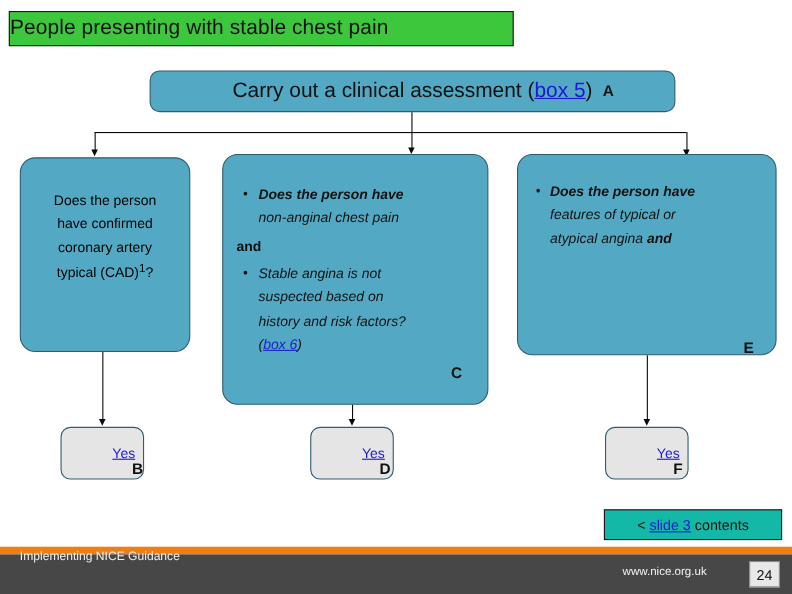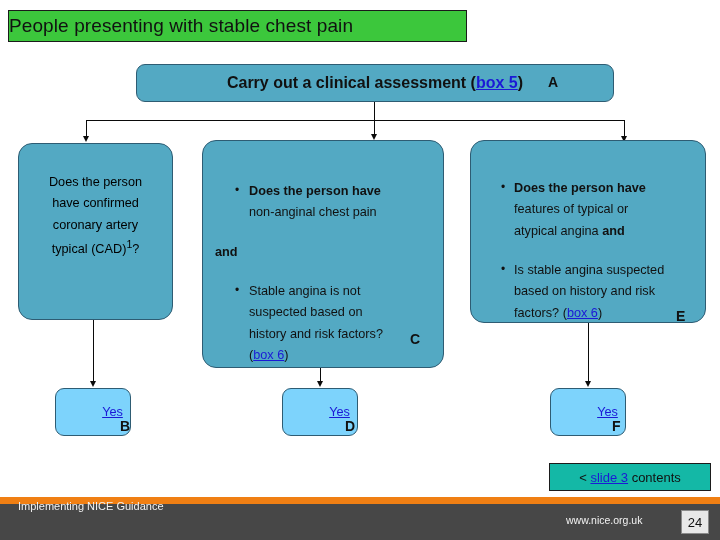--- a/index.html
+++ b/index.html
@@ -56,22 +56,22 @@
     left: 136px;
     top: 64px;
     width: 478px;
     height: 38px;
     border-radius: 9px;
     display: flex;
     align-items: center;
     justify-content: center;
   }
   .box-top .top-text {
-    font-size: 16px;
-    font-weight: bold;
+    font-size: 19px;
+    font-weight: normal;
     color: #111111;
     white-space: nowrap;
   }
 
   .box-left {
     left: 18px;
     top: 143px;
     width: 155px;
     height: 177px;
     display: flex;
@@ -110,21 +110,22 @@
     list-style: none;
     margin: 0;
     padding: 0;
     font-size: 12.7px;
     line-height: 1.68;
     color: #111111;
   }
   .bullet-list li {
     position: relative;
     padding-left: 15px;
-    margin: 18px;
+    margin: 4px;
+    font-style: italic;
   }
   .bullet-list li::before {
     content: "\2022";
     position: absolute;
     left: 2px;
     top: -1px;
     font-size: 12px;
   }
   .and-line {
     font-size: 12.7px;
@@ -155,21 +156,21 @@
   .letter-e { left: 676px; top: 308px; }
   .letter-b { left: 120px; top: 418px; }
   .letter-d { left: 345px; top: 418px; }
   .letter-f { left: 612px; top: 418px; }
 
   
   .yesbox {
     position: absolute;
     width: 76px;
     height: 48px;
-    background: #7dd3fc;
+    background: #e5e5e5;
     border: 1.5px solid #2E5C73;
     border-radius: 9px;
     box-sizing: border-box;
     display: flex;
     align-items: center;
     justify-content: center;
     padding-left: 39px;
   }
   .yesbox .yes-link {
     font-size: 12.7px;
@@ -299,21 +300,20 @@
     <div class="and-line">and</div>
     <ul class="bullet-list">
       <li><span>Stable angina is not</span><br><span>suspected based on</span><br><span>history and risk factors?</span><br><span>(</span><a class="lnk" href="#">box 6</a><span>)</span></li>
     </ul>
   </div>
   <div class="corner-letter letter-c">C</div>
 
   <div class="fbox box-right rounded-lg">
     <ul class="bullet-list">
       <li><b class="strong">Does the person have</b><br><span>features of typical or</span><br><span>atypical angina </span><b class="strong">and</b></li>
-      <li><span>Is stable angina suspected</span><br><span>based on history and risk</span><br><span>factors? (</span><a class="lnk" href="#">box 6</a><span>)</span></li>
     </ul>
   </div>
   <div class="corner-letter letter-e">E</div>
 
   <div class="line vline" style="left:93px; top:320px; height:62px;"></div>
   <div class="arrow-down" style="left:89.5px; top:381px;"></div>
 
   <div class="line vline" style="left:320px; top:368px; height:14px;"></div>
   <div class="arrow-down" style="left:316.5px; top:381px;"></div>
 

